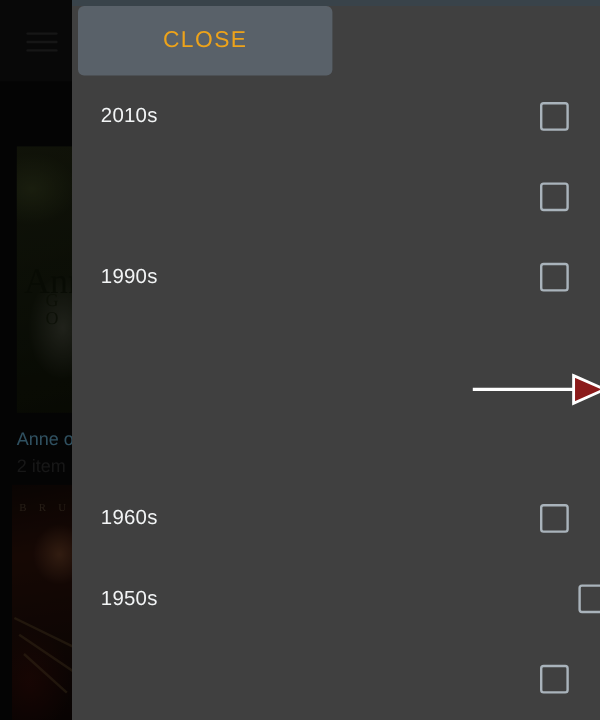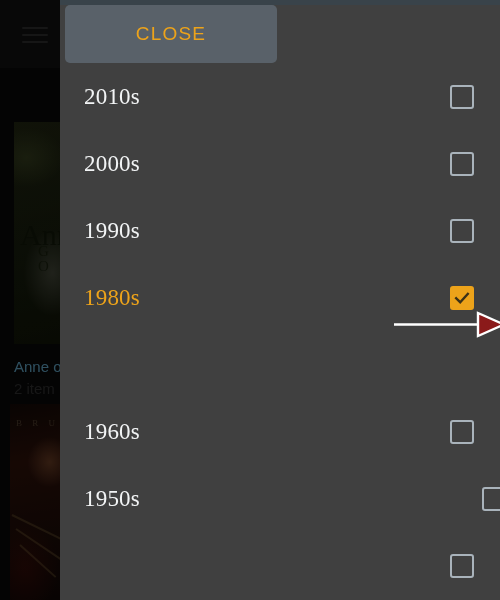--- a/index.html
+++ b/index.html
@@ -185,25 +185,24 @@
     left: 0;
     width: 440px;
     height: 67px;
     cursor: pointer;
   }
   .option-label {
     position: absolute;
     left: 24px;
     top: 50%;
     transform: translateY(-50%);
-    font-size: 23px;
+    font-size: 17px;
     color: #f2f4f5;
     letter-spacing: 0.2px;
     white-space: nowrap;
-    font-family: Liberation Serif, serif;
   }
   .option-row.selected .option-label { color: #eda31a; }
 
   .checkbox {
     position: absolute;
     right: 26px;
     top: 50%;
     transform: translateY(-50%);
     width: 24px;
     height: 24px;
@@ -278,34 +277,25 @@
     <div id="button-bar">
       <button class="dlg-button" id="close-button">CLOSE</button>
     </div>
 
     <div id="options-list">
         <div class="option-row" style="top: 0px;">
           <span class="option-label">2010s</span>
           <span class="checkbox"></span>
         </div>
         <div class="option-row" style="top: 67px;">
-          <span class="option-label">2000s</span>
           <span class="checkbox"></span>
         </div>
         <div class="option-row" style="top: 134px;">
           <span class="option-label">1990s</span>
           <span class="checkbox"></span>
-        </div>
-        <div class="option-row selected" style="top: 201px;">
-          <span class="option-label">1980s</span>
-          <span class="checkbox checked">
-            <svg viewBox="0 0 18 18" xmlns="http://www.w3.org/2000/svg">
-              <path d="M3.2 9.3 L7.2 13.2 L14.8 4.9" fill="none" stroke="#3b3118" stroke-width="2.4" stroke-linecap="square" stroke-linejoin="miter"></path>
-            </svg>
-          </span>
         </div>
         <div class="option-row" style="top: 335px;">
           <span class="option-label">1960s</span>
           <span class="checkbox"></span>
         </div>
         <div class="option-row" style="top: 402px; padding-left: 32px;">
           <span class="option-label">1950s</span>
           <span class="checkbox"></span>
         </div>
         <div class="option-row" style="top: 469px;">

